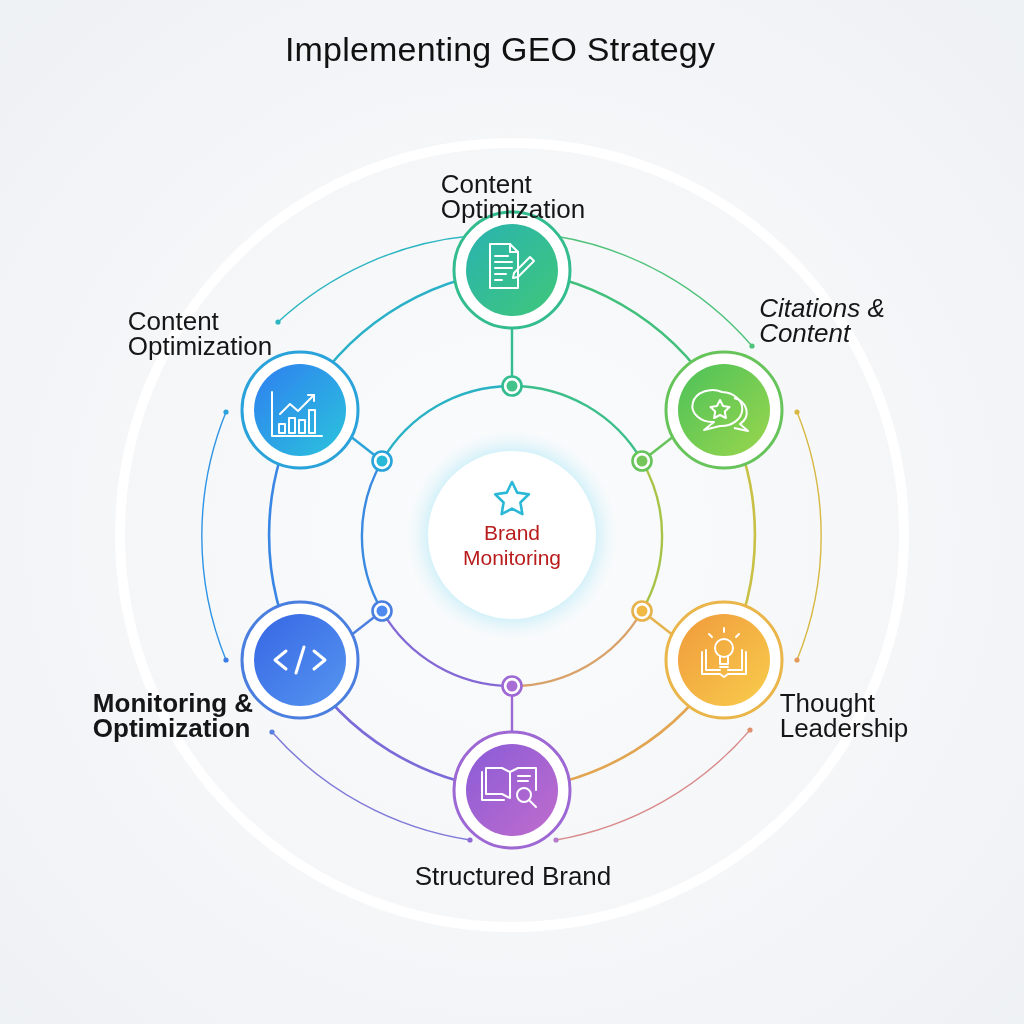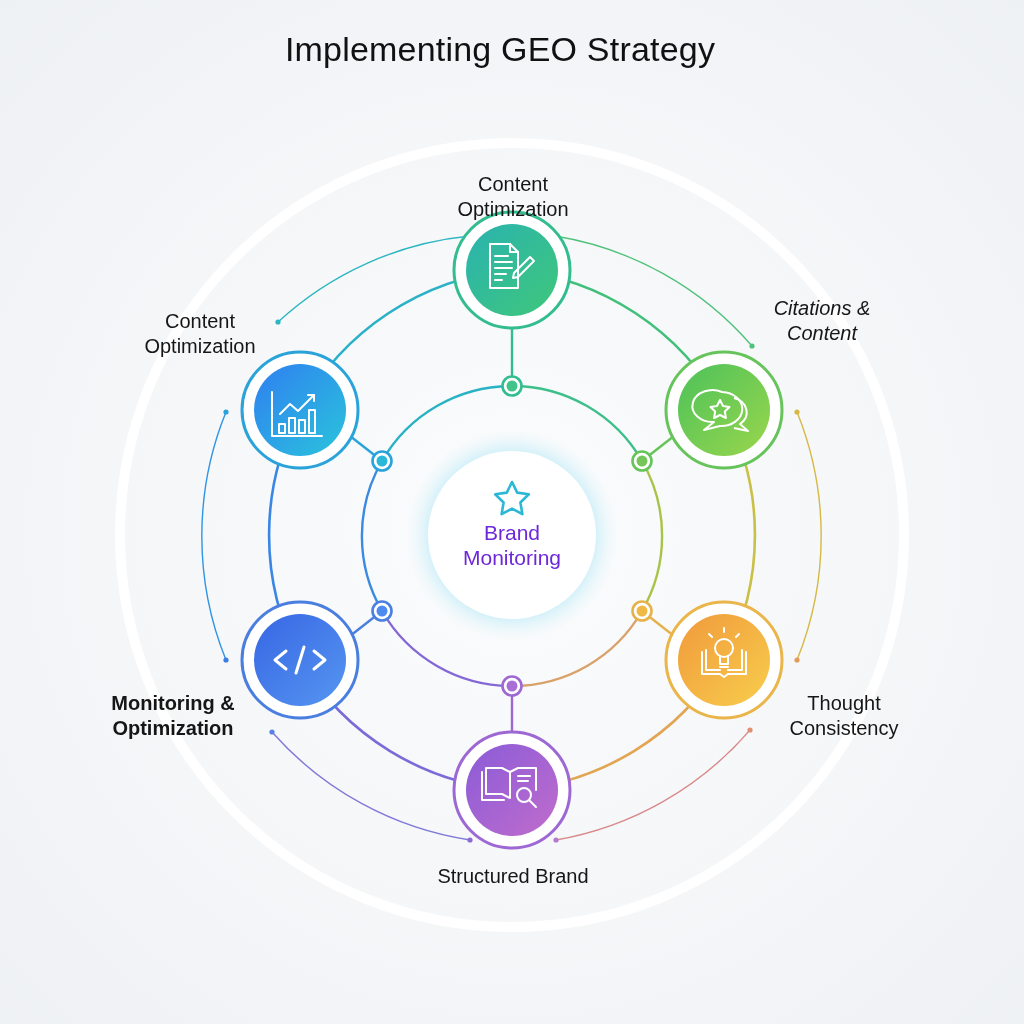--- a/index.html
+++ b/index.html
@@ -8,26 +8,26 @@
     background: radial-gradient(circle at 50% 52%, #fbfcfd 0%, #f4f6f8 55%, #eef1f4 100%);
     font-family: "Liberation Sans", "DejaVu Sans", sans-serif;
     position:relative;
   }
   .title {
     position:absolute; left:0; top:30px; width:1000px; text-align:center;
     font-size:34px; color:#111; letter-spacing:0.2px;
   }
   svg.diagram { position:absolute; left:0; top:0; }
   .label {
-    position:absolute; text-align:center; font-size:20px; line-height:25px; color:#161616;
+    position:absolute; text-align:left; font-size:26px; line-height:25px; color:#161616;
     white-space:nowrap; transform:translateX(-50%);
   }
   .center-label {
     position:absolute; left:512px; top:520px; transform:translateX(-50%);
-    text-align:center; font-size:21px; line-height:25px; color:#6d28d9; white-space:nowrap;
+    text-align:center; font-size:21px; line-height:25px; color:#b91c1c; white-space:nowrap;
   }
   .node-hit { position:absolute; border-radius:50%; }
 </style>
 </head>
 <body>
 
 <div class="title">Implementing GEO Strategy</div>
 
 <svg class="diagram" width="1024" height="1024" viewBox="0 0 1024 1024">
   <defs>
@@ -243,21 +243,21 @@
 <div class="label" style="left:513px;top:172px;">
   <div>Content</div>
   <div>Optimization</div>
 </div>
 <div class="label" style="left:822px;top:296px;font-style:italic;">
   <div>Citations &amp;</div>
   <div>Content</div>
 </div>
 <div class="label" style="left:844px;top:691px;">
   <div>Thought</div>
-  <div>Consistency</div>
+  <div>Leadership</div>
 </div>
 <div class="label" style="left:513px;top:864px;">
   <div>Structured Brand</div>
 </div>
 <div class="label" style="left:173px;top:691px;font-weight:bold;">
   <div>Monitoring &amp;</div>
   <div>Optimization</div>
 </div>
 <div class="label" style="left:200px;top:309px;">
   <div>Content</div>

